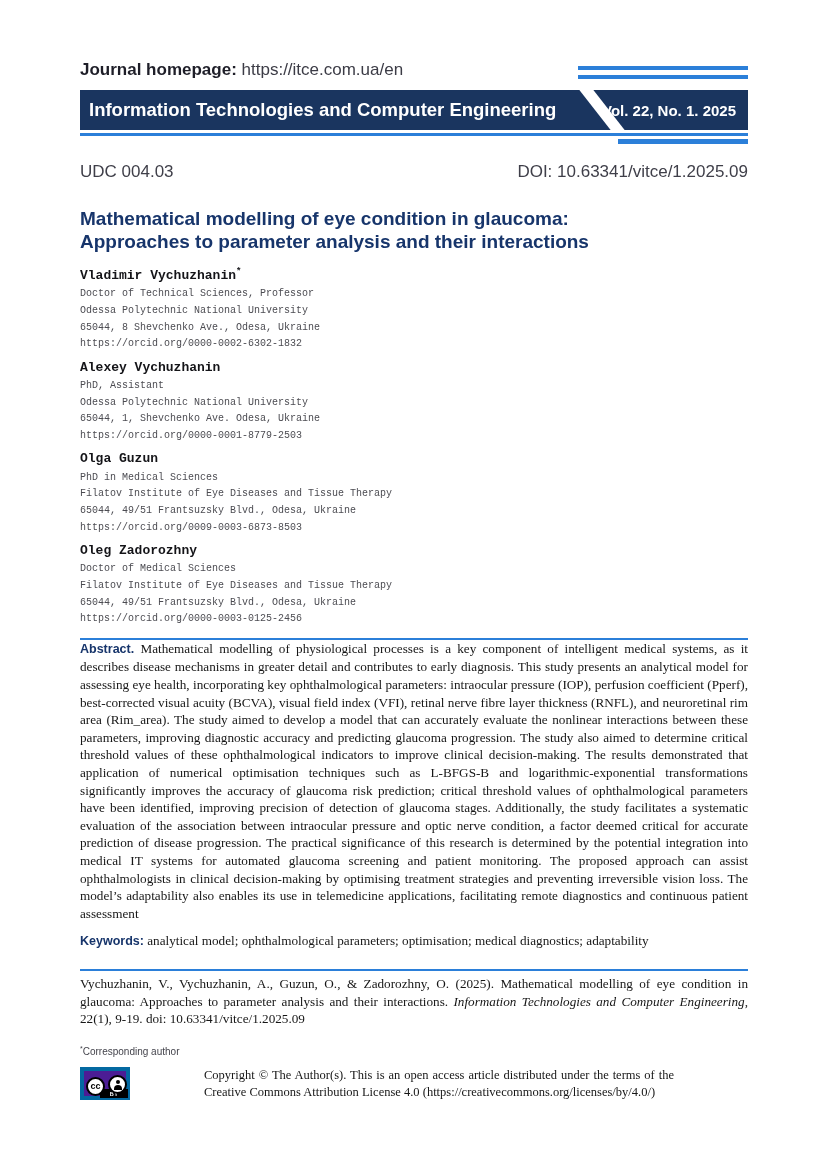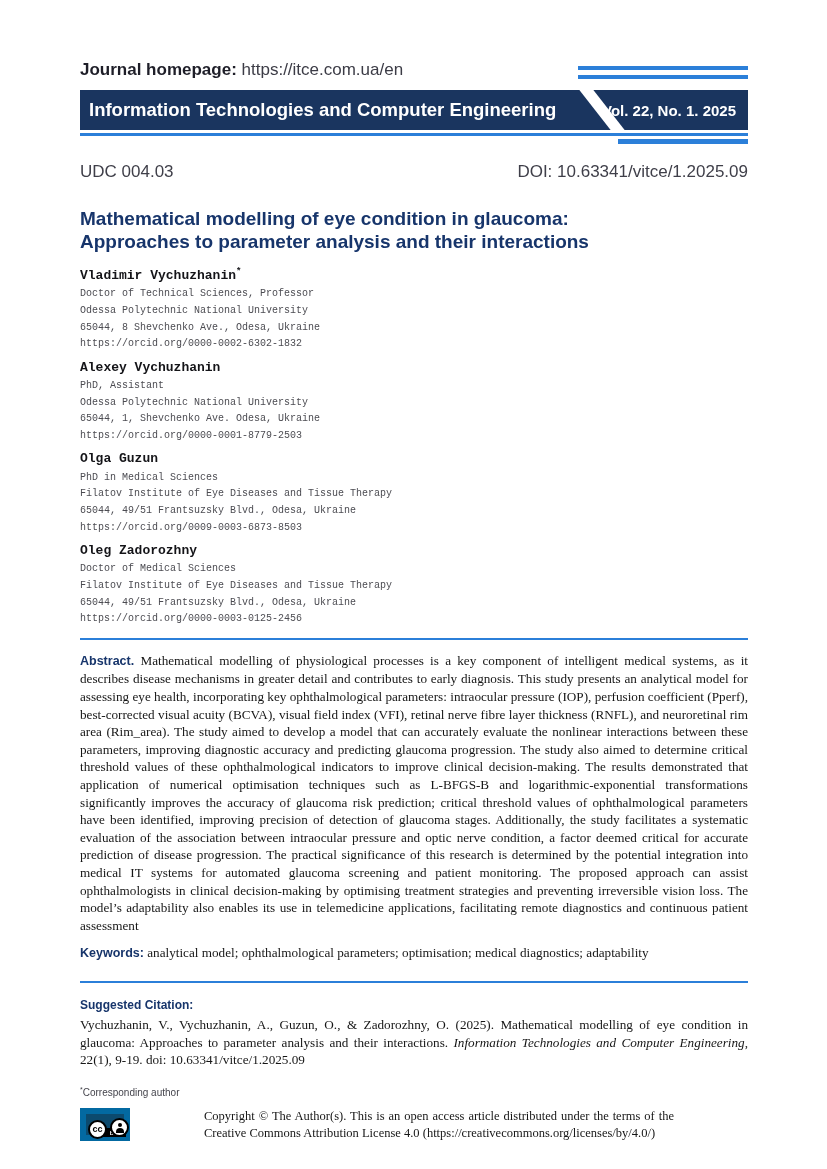--- a/index.html
+++ b/index.html
@@ -43,38 +43,38 @@
   .author-name { font-size:13px; font-weight:700; color:#141418; margin-bottom:3px; }
   .author-name sup { font-size:9px; }
   .author-line { font-size:10px; color:#4c4c52; line-height:16.6px; }
   .author-line a { color:#4c4c52; text-decoration:none; }
 
   .blue-rule { height:2px; background:#2b7fd9; }
   .rule-1 { margin-top:10px; }
   .rule-2 { margin-top:20px; }
 
   
-  .abstract { margin-top:12px; font-family:"Liberation Serif", serif; font-size:13.2px;
+  .abstract { font-family:"Liberation Serif", serif; font-size:13.2px;
               color:#161616; line-height:17.6px; text-align:justify; }
   .inline-label { font-family:"Liberation Sans", sans-serif; font-weight:700;
                   color:#17356b; font-size:12.5px; }
   .keywords { margin-top:11px; font-family:"Liberation Serif", serif; font-size:13.2px; color:#161616; }
 
   
   .citation-label { margin-top:15px; font-size:12px; font-weight:700; color:#17356b; }
   .citation { margin-top:4px; font-family:"Liberation Serif", serif; font-size:13.2px;
               color:#161616; line-height:17.5px; text-align:justify; }
   .citation .it { font-style:italic; }
 
   
   .corresponding { margin-top:17px; font-size:10px; color:#44444c; }
   .corresponding sup { font-size:7px; }
   .footer-row { margin-top:10px; display:flex; align-items:flex-start; }
-  .cc-badge { position:relative; width:50px; height:33px; background:#0c4a6e;
-              border:6px solid #0369a1; flex:0 0 auto; }
+  .cc-badge { position:relative; width:50px; height:33px; background:#4c1d95;
+              border:4px solid #0369a1; flex:0 0 auto; }
   .cc-strip { position:absolute; left:16px; right:-2px; bottom:-2px; height:9px; background:#000;
               display:flex; align-items:center; justify-content:center; }
   .cc-strip span { color:#fff; font-size:5.5px; font-weight:700; letter-spacing:0.5px; }
   .cc-circle { position:absolute; width:19px; height:19px; border-radius:50%; background:#fff;
                border:2px solid #000; top:4px; display:flex; align-items:center; justify-content:center; }
   .cc-circle.cc { left:2px; top:6px; }
   .cc-circle.by { left:24px; }
   .cc-circle.cc span { font-size:9px; font-weight:700; color:#000; line-height:1; }
   .person { display:flex; flex-direction:column; align-items:center; }
   .person .head { width:4px; height:4px; border-radius:50%; background:#000; margin-bottom:1px; }
@@ -158,21 +158,20 @@
     <span>Mathematical modelling of physiological processes is a key component of intelligent medical systems, as it describes disease mechanisms in greater detail and contributes to early diagnosis. This study presents an analytical model for assessing eye health, incorporating key ophthalmological parameters: intraocular pressure (IOP), perfusion coefficient (Pperf), best-corrected visual acuity (BCVA), visual field index (VFI), retinal nerve fibre layer thickness (RNFL), and neuroretinal rim area (Rim_area). The study aimed to develop a model that can accurately evaluate the nonlinear interactions between these parameters, improving diagnostic accuracy and predicting glaucoma progression. The study also aimed to determine critical threshold values of these ophthalmological indicators to improve clinical decision-making. The results demonstrated that application of numerical optimisation techniques such as L-BFGS-B and logarithmic-exponential transformations significantly improves the accuracy of glaucoma risk prediction; critical threshold values of ophthalmological parameters have been identified, improving precision of detection of glaucoma stages. Additionally, the study facilitates a systematic evaluation of the association between intraocular pressure and optic nerve condition, a factor deemed critical for accurate prediction of disease progression. The practical significance of this research is determined by the potential integration into medical IT systems for automated glaucoma screening and patient monitoring. The proposed approach can assist ophthalmologists in clinical decision-making by optimising treatment strategies and preventing irreversible vision loss. The model’s adaptability also enables its use in telemedicine applications, facilitating remote diagnostics and continuous patient assessment</span>
   </p>
 
   <p class="keywords">
     <span class="inline-label">Keywords:</span>
     <span>analytical model; ophthalmological parameters; optimisation; medical diagnostics; adaptability</span>
   </p>
 
   <div class="blue-rule rule-2"></div>
 
-  <div class="citation-label">Suggested Citation:</div>
   <p class="citation">
     <span>Vychuzhanin, V., Vychuzhanin, A., Guzun, O., &amp; Zadorozhny, O. (2025). Mathematical modelling of eye condition in glaucoma: Approaches to parameter analysis and their interactions. </span><span class="it">Information Technologies and Computer Engineering</span><span>, 22(1), 9-19. doi: 10.63341/vitce/1.2025.09</span>
   </p>
 
   <div class="corresponding">
     <sup>*</sup><span>Corresponding author</span>
   </div>
 
   <div class="footer-row">
     <div class="cc-badge">

